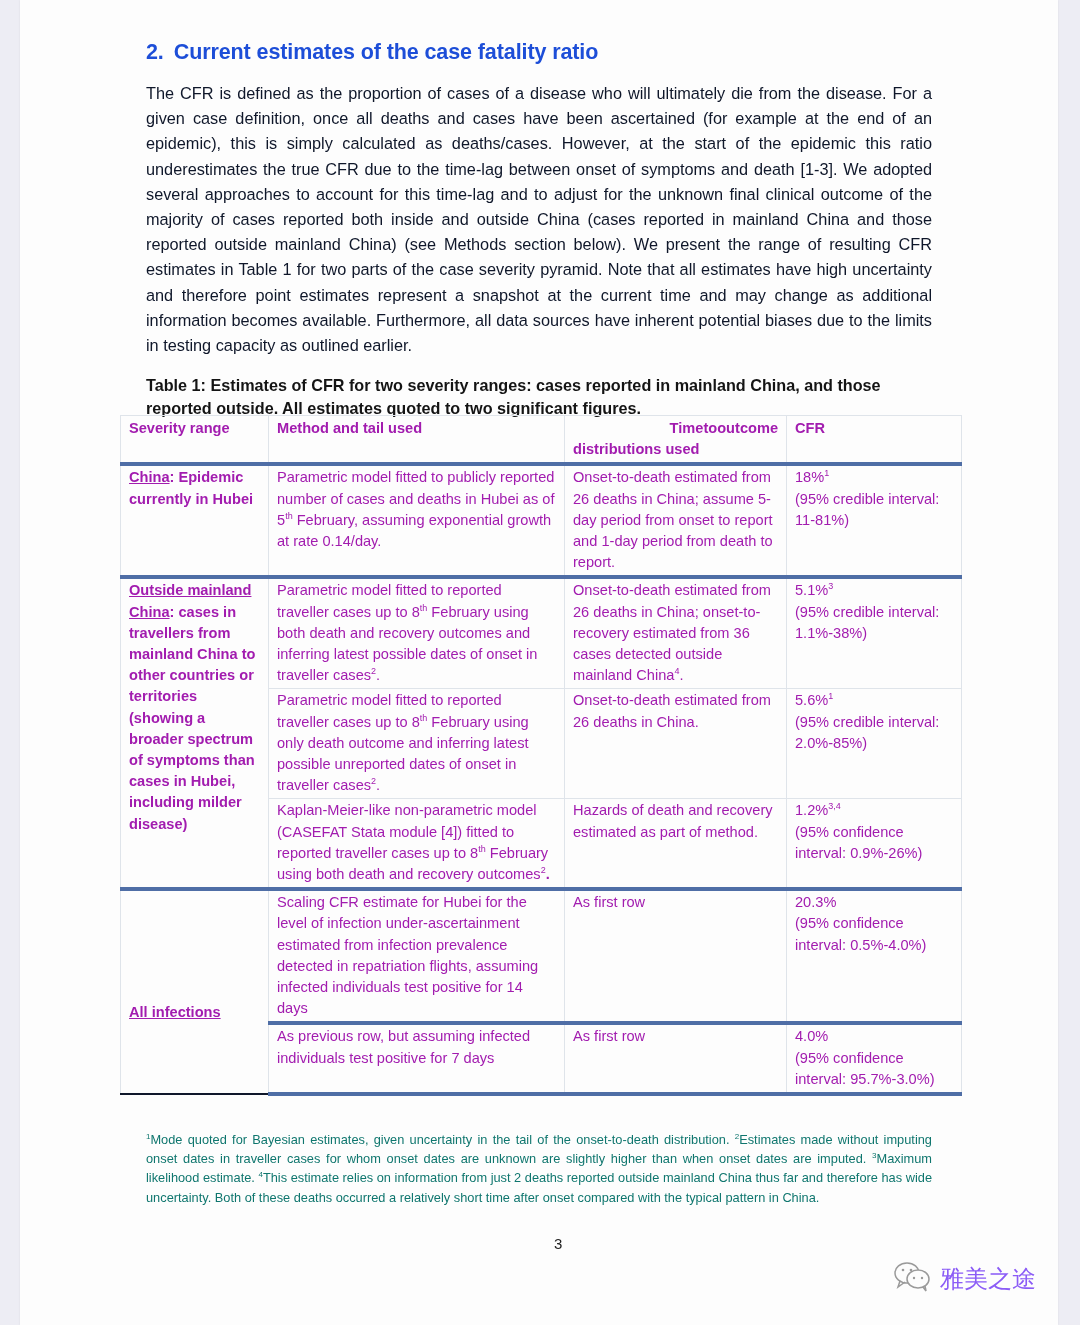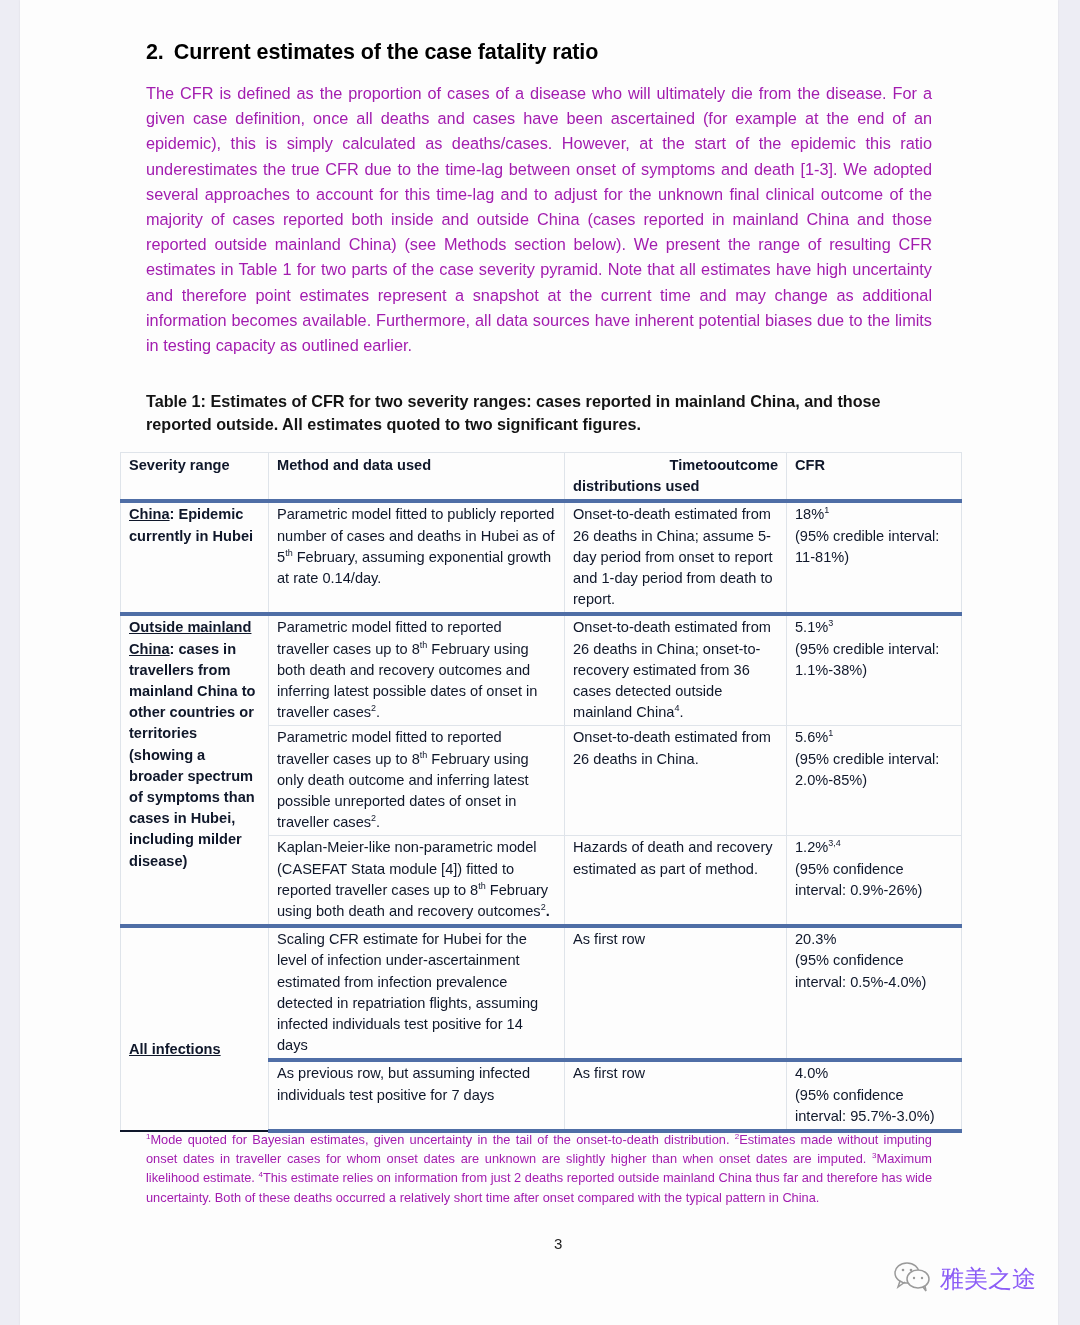--- a/index.html
+++ b/index.html
@@ -12,57 +12,57 @@
   }
   .page {
     position: absolute; left: 20px; top: 0; width: 1038px; height: 1325px;
     background: #fdfdfd;
     box-shadow: 0 0 2px rgba(0,0,0,0.08);
   }
   .content { position: absolute; left: 126px; top: 0; width: 786px; }
   h2 {
     position: absolute; top: 40px; left: 0; margin: 0;
     font-size: 21.5px; font-weight: bold; letter-spacing: -0.1px;
-    white-space: nowrap; color: #000000;
+    white-space: nowrap; color: #1d4ed8;
   }
   h2 .num { margin-right: 10px; }
   .intro {
     position: absolute; top: 81px; left: 0; width: 786px; margin: 0;
     font-size: 16.3px; line-height: 25.2px; text-align: justify;
-    color: #a21caf;
+    color: #0f172a;
   }
   .caption {
-    position: absolute; top: 390px; left: 0; width: 780px; margin: 0;
+    position: absolute; top: 374px; left: 0; width: 780px; margin: 0;
     font-size: 16.2px; line-height: 23px; font-weight: bold; color: #141414;
   }
   table.cfr {
-    position: absolute; top: 452px; left: -26px; width: 841px;
+    position: absolute; top: 415px; left: -26px; width: 841px;
     border-collapse: collapse; table-layout: fixed;
-    font-size: 14.6px; line-height: 21.2px; color: #0f172a; border-radius: 15px;
+    font-size: 14.6px; line-height: 21.2px; color: #a21caf; border-radius: 15px;
   }
   table.cfr col.c1 { width: 148px; }
   table.cfr col.c2 { width: 296px; }
   table.cfr col.c3 { width: 222px; }
   table.cfr col.c4 { width: 175px; }
   table.cfr th, table.cfr td {
     border: 1px solid #dfe4ea; vertical-align: top; text-align: left;
     padding: 1px 8px 2px 8px;
   }
   table.cfr th { font-weight: bold; padding-top: 2px; height: 42px; }
   table.cfr th.time { text-align: justify; text-align-last: left; }
   table.cfr th.time .jl { display: flex; justify-content: flex-end; }
   table.cfr tr.group-start > td { border-top: 4px solid #4f6ea6; }
   table.cfr tr.last > td { border-bottom: 4px solid #4f6ea6; }
   td.sev { font-weight: bold; vertical-align: middle; }
   td.sev .u { text-decoration: underline; }
   td.sev.bottom { vertical-align: bottom; }
   sup { font-size: 9px; line-height: 0; vertical-align: super; }
   .footnotes {
     position: absolute; top: 1130px; left: 0; width: 786px; margin: 0;
-    font-size: 12.8px; line-height: 19.2px; text-align: justify; color: #a21caf;
+    font-size: 12.8px; line-height: 19.2px; text-align: justify; color: #0f766e;
   }
   .footnotes sup { font-size: 8px; }
   .page-num {
     position: absolute; top: 1235px; left: 408px; font-size: 15px; color: #222;
   }
   .watermark {
     position: absolute; top: 1260px; left: 872px; display: flex; align-items: center;
     color: #8b5cf6; font-size: 24px; font-family: "DejaVu Sans", sans-serif;
   }
   .watermark svg { margin-right: 6px; }
@@ -84,21 +84,21 @@
     <table class="cfr">
       <colgroup>
           <col class="c1">
           <col class="c2">
           <col class="c3">
           <col class="c4">
         </colgroup>
       <thead>
         <tr>
           <th>Severity range</th>
-          <th>Method and data used</th>
+          <th>Method and tail used</th>
           <th class="time">
             <div class="jl">
               <span>Time</span>
               <span>to</span>
               <span>outcome</span>
             </div>
             <div>distributions used</div>
           </th>
           <th>CFR</th>
         </tr>

